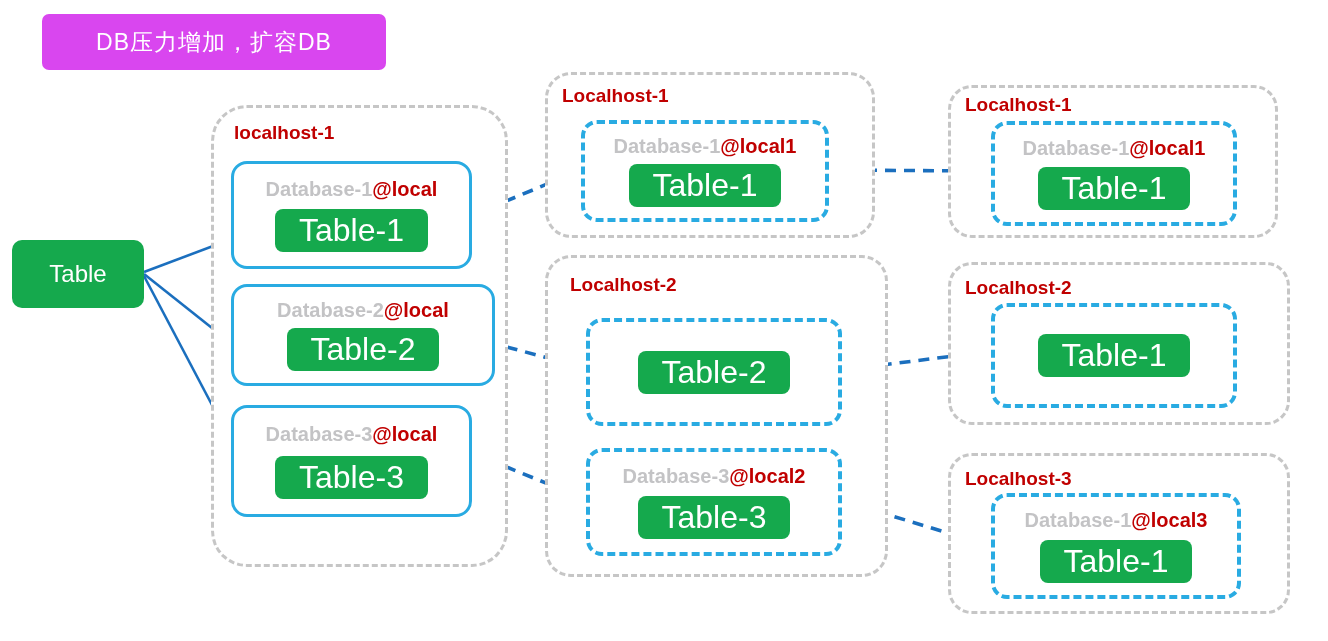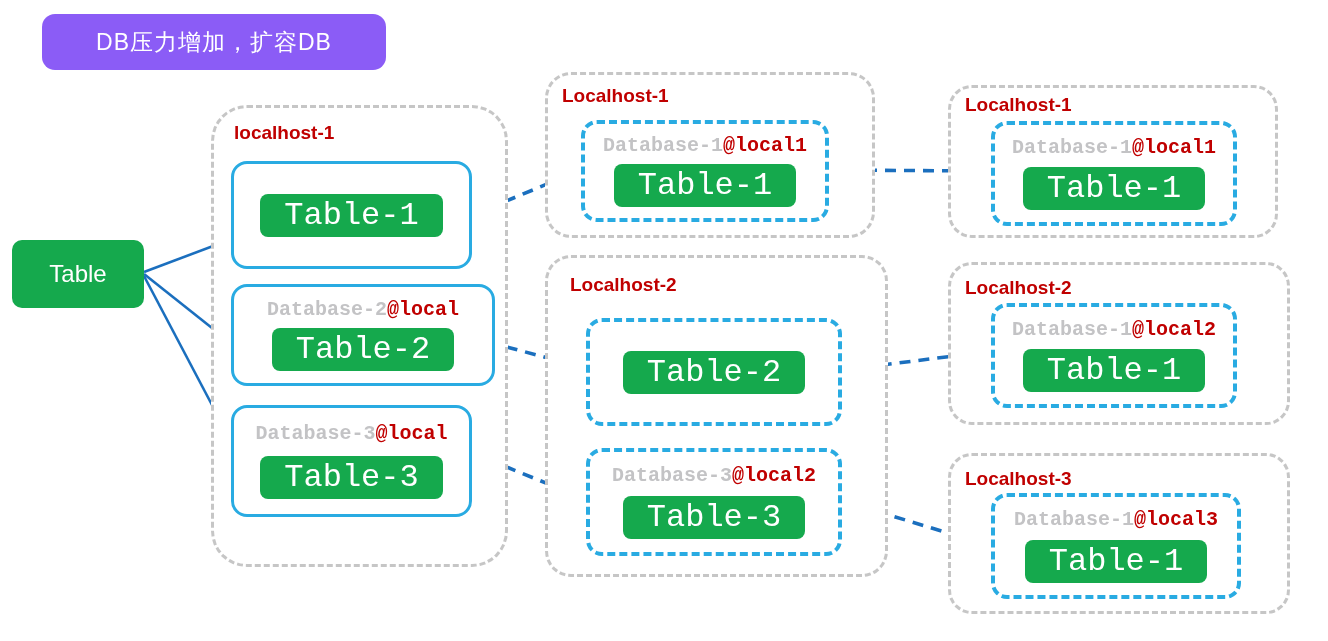--- a/index.html
+++ b/index.html
@@ -8,40 +8,39 @@
     position:relative;width:1328px;height:641px;overflow:hidden;
     font-family:"Liberation Sans","DejaVu Sans",sans-serif;background:#ffffff;
   }
   #arrow-layer{position:absolute;left:0;top:0;width:1328px;height:641px;pointer-events:none;}
   .conn{stroke:#1B6FBE;fill:none;}
   .conn.solid{stroke-width:2.6;}
   .conn.dashed{stroke-width:3.6;stroke-dasharray:11 8;}
 
   .banner{
     position:absolute;left:42px;top:14px;width:344px;height:56px;
-    background:#8b5cf6;border-radius:13px;color:#ffffff;
+    background:#d946ef;border-radius:7px;color:#ffffff;
     display:flex;align-items:center;justify-content:center;
     font-size:23px;letter-spacing:1px;
   }
   .source-table{
     position:absolute;left:12px;top:240px;width:132px;height:68px;
     background:#15A94D;border-radius:10px;color:#ffffff;
     display:flex;align-items:center;justify-content:center;font-size:24px;
   }
   .host{
     position:absolute;border:3px dashed #C6C6C6;background:#ffffff;box-sizing:border-box;
   }
   .host-label{
     position:absolute;color:#C00000;font-weight:bold;font-size:19px;white-space:nowrap;
   }
   .db-card{
     position:absolute;box-sizing:border-box;border-radius:16px;background:#ffffff;
     display:flex;flex-direction:column;align-items:center;justify-content:space-evenly;
     padding:4px 0;
-    font-family:Liberation Mono, monospace;
   }
   .db-card.solid-border{border:3px solid #29ABE2;}
   .db-card.dashed-border{border:4px dashed #29ABE2;}
   .db-header{font-size:20px;font-weight:bold;white-space:nowrap;line-height:1.1;}
   .db-name{color:#C3C3C5;}
   .db-at{color:#C00000;}
   .table-chip{
     background:#15A94D;color:#ffffff;border-radius:8px;
     font-size:32px;padding:3px 24px;white-space:nowrap;
   }
@@ -97,20 +96,23 @@
   </div>
 
   <div class="source-table">
     <span>Table</span>
   </div>
 
   <div class="host stage1-host">
     <div class="host-label">localhost-1</div>
 
     <div class="db-card solid-border s1-card1">
+      <div class="db-header">
+        <span class="db-name">Database-1</span><span class="db-at">@local</span>
+      </div>
       <div class="table-chip">Table-1</div>
     </div>
 
     <div class="db-card solid-border s1-card2">
       <div class="db-header">
         <span class="db-name">Database-2</span><span class="db-at">@local</span>
       </div>
       <div class="table-chip">Table-2</div>
     </div>
 
@@ -151,23 +153,20 @@
       <div class="db-header">
         <span class="db-name">Database-1</span><span class="db-at">@local1</span>
       </div>
       <div class="table-chip">Table-1</div>
     </div>
   </div>
 
   <div class="host stage3-host2">
     <div class="host-label">Localhost-2</div>
     <div class="db-card dashed-border s3-card2">
-      <div class="db-header">
-        <span class="db-name">Database-1</span><span class="db-at">@local2</span>
-      </div>
       <div class="table-chip">Table-1</div>
     </div>
   </div>
 
   <div class="host stage3-host3">
     <div class="host-label">Localhost-3</div>
     <div class="db-card dashed-border s3-card3">
       <div class="db-header">
         <span class="db-name">Database-1</span><span class="db-at">@local3</span>
       </div>

